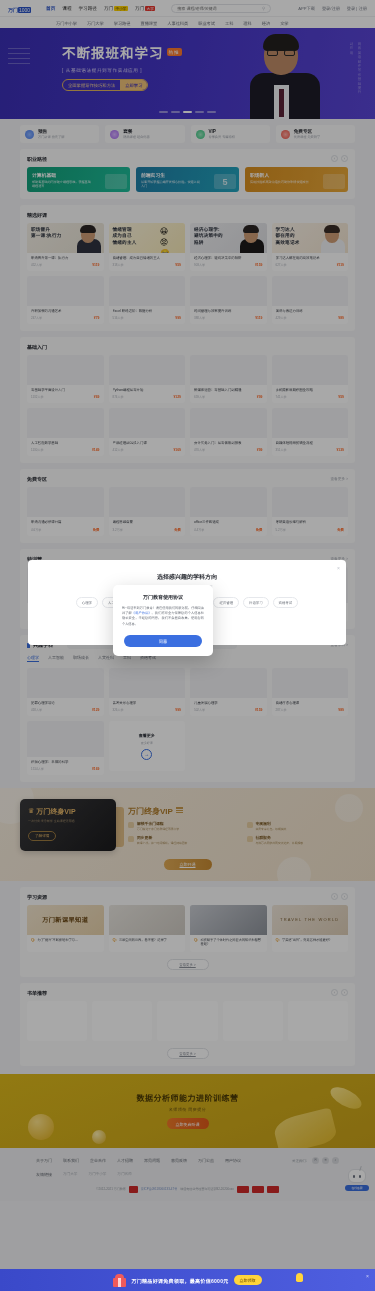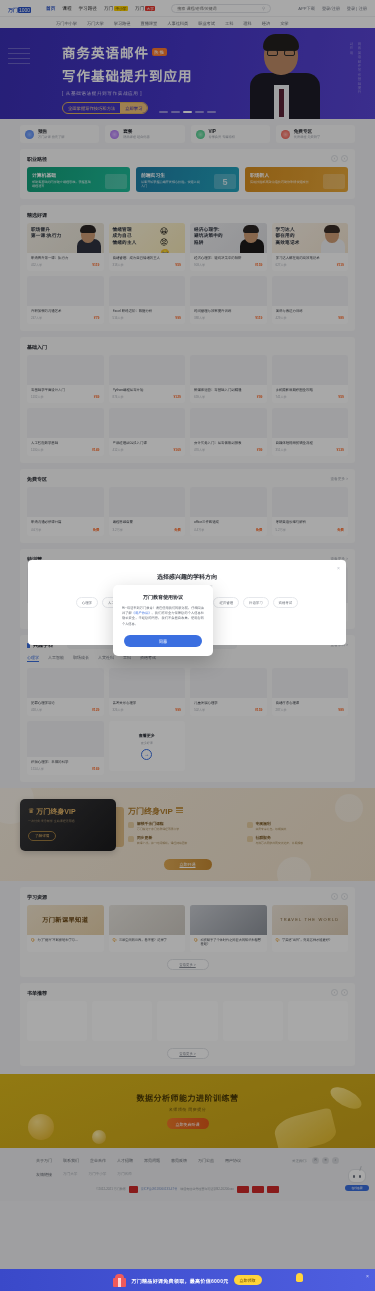--- a/index.html
+++ b/index.html
@@ -295,24 +295,23 @@
 
   <div class="hero">
     <div class="gl">
         <i></i>
         <i></i>
         <i></i>
         <i></i>
       </div>
     <div class="hero-copy">
       <div class="hero-l1">
-          <span>商务英语邮件</span>
+          <span>不断报班和学习</span>
           <span class="hot-badge">热推</span>
         </div>
-      <div class="hero-l2">写作基础提升到应用</div>
       <div class="hero-sub">[ 从基础语法提升到写作实战应用 ]</div>
       <div class="hero-pill">
         <span class="t">全面掌握写作技巧和方法</span>
         <span class="b">立即学习</span>
       </div>
     </div>
     <div class="hero-person">
       <div class="body"></div>
         <div class="shirt"></div>
         <div class="tie"></div>

